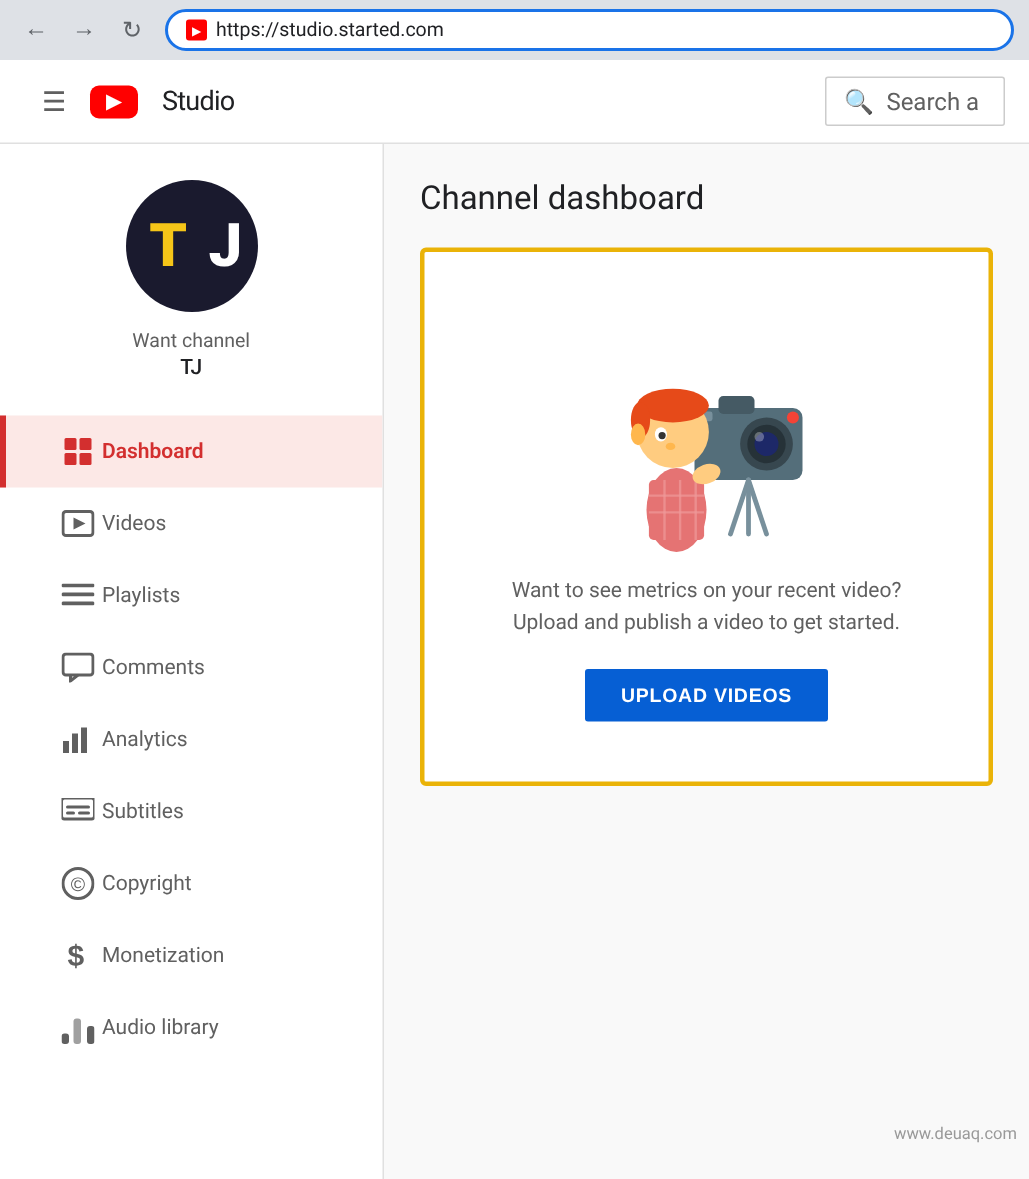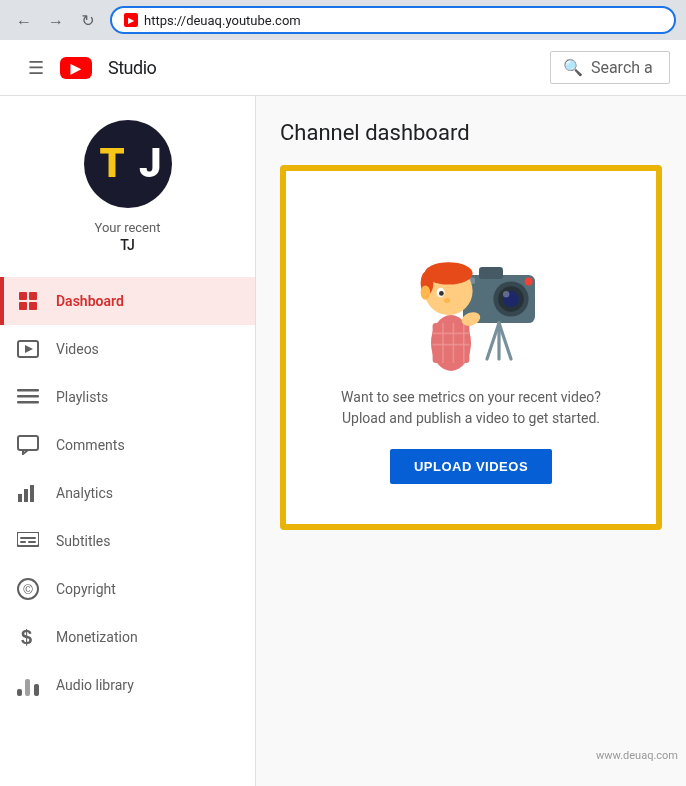--- a/index.html
+++ b/index.html
@@ -95,22 +95,22 @@
       color: white; overflow: hidden; position: relative;
     }
     .avatar-t { color: #f5c518; position: absolute; left: 16px; top: 20px; font-size: 40px; font-weight: 900; }
     .avatar-j { color: white; position: absolute; right: 10px; top: 20px; font-size: 40px; font-weight: 900; }
     .channel-label { margin-top: 12px; font-size: 13px; color: #606060; }
     .channel-name { font-size: 14px; font-weight: 500; color: #202124; margin-top: 2px; }
 
     
     .nav-list { list-style: none; padding: 8px 0; flex: 1; }
     .nav-item {
-      display: flex; align-items: center; gap: 16px;
-      padding: 0 12px; height: 48px;
+      display: flex; align-items: center; gap: 4px;
+      padding: 0 36px; height: 48px;
       cursor: pointer; color: #606060; font-size: 14px;
       position: relative; border-left: 4px solid transparent;
     }
     .nav-item.active {
       background: #fce8e6; color: #d32f2f; font-weight: 600;
       border-left-color: #d32f2f;
     }
     .nav-icon {
       width: 24px; height: 24px; display: flex; align-items: center; justify-content: center;
       font-size: 18px; flex-shrink: 0;
@@ -125,21 +125,21 @@
       background: #f9f9f9;
     }
 
     .page-title {
       font-size: 22px; font-weight: 400; color: #202124; margin-bottom: 20px;
     }
 
     
     .dashboard-card {
       background: white;
-      border: 6px solid #eab308;
+      border: 3px solid #eab308;
       border-radius: 4px;
       padding: 40px 20px;
       display: flex;
       flex-direction: column;
       align-items: center;
       max-width: 400px;
     }
 
     
     .illustration {
@@ -176,21 +176,21 @@
 <body>
 
 <div class="browser-chrome">
   <div class="nav-buttons">
     <button class="nav-btn">←</button>
     <button class="nav-btn">→</button>
     <button class="nav-btn">↻</button>
   </div>
   <div class="address-bar">
     <div class="yt-favicon"></div>
-    <span>https://deuaq.youtube.com</span>
+    <span>https://studio.started.com</span>
   </div>
 </div>
 
 <header class="app-header">
   <button class="hamburger-btn">☰</button>
   <div class="logo-area">
     <div class="yt-logo-red"></div>
     <span class="studio-text">Studio</span>
   </div>
   <div class="header-spacer"></div>
@@ -202,21 +202,21 @@
 
 <div class="main-layout">
 
   <nav class="sidebar">
 
     <div class="channel-info">
       <div class="avatar">
         <span class="avatar-t">T</span>
         <span class="avatar-j">J</span>
       </div>
-      <span class="channel-label">Your recent</span>
+      <span class="channel-label">Want channel</span>
       <span class="channel-name">TJ</span>
     </div>
 
     <ul class="nav-list">
 
       <li class="nav-item active">
         <span class="nav-icon">
           <svg width="20" height="20" viewBox="0 0 20 20" fill="currentColor">
             <rect x="1" y="1" width="8" height="8" rx="1"></rect>
             <rect x="11" y="1" width="8" height="8" rx="1"></rect>

